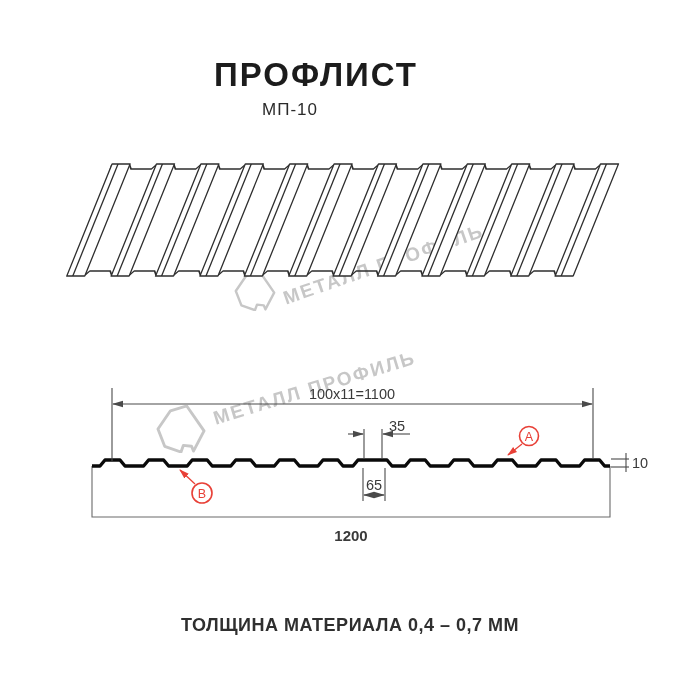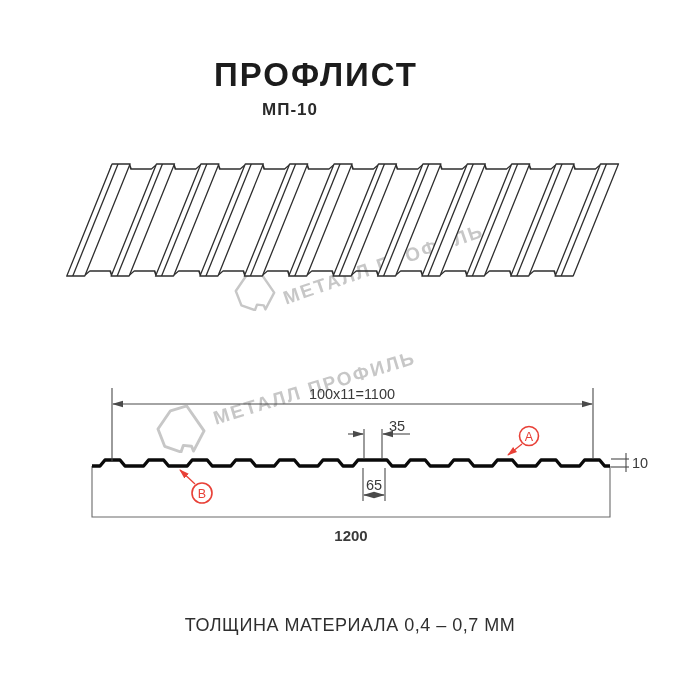--- a/index.html
+++ b/index.html
@@ -1,23 +1,23 @@
 <!DOCTYPE html>
 <html><head>
 <meta charset="utf-8">
 <style>
   html,body{margin:0;padding:0;background:#ffffff;}
   #stage{position:relative;width:700px;height:700px;background:#ffffff;overflow:hidden;
          font-family:"Liberation Sans", sans-serif;}
   .title{position:absolute;left:0;top:56px;width:632px;text-align:center;
          font-size:33px;font-weight:bold;letter-spacing:2px;color:#1c1c1c;}
   .subtitle{position:absolute;left:0;top:100px;width:580px;text-align:center;
-         font-size:17px;font-weight:bold;letter-spacing:1px;color:#2a2a2a;}
+         font-size:17px;font-weight:normal;letter-spacing:1px;color:#2a2a2a;}
   .footer{position:absolute;left:0;top:615px;width:700px;text-align:center;
-         font-size:18px;font-weight:normal;letter-spacing:0.5px;color:#2f2f2f;}
+         font-size:18px;font-weight:bold;letter-spacing:0.5px;color:#2f2f2f;}
   .wm-text{position:absolute;font-size:19px;font-weight:bold;letter-spacing:2px;
          color:#c7c7c7;white-space:nowrap;transform-origin:left center;}
   #wm1-text{left:284px;top:288px;transform:rotate(-19deg);}
   #wm2-text{left:214px;top:408px;transform:rotate(-17deg);}
   .wm-logo{position:absolute;}
   #wm1-logo{left:226px;top:271px;}
   #wm2-logo{left:150px;top:405px;}
   svg.layer{position:absolute;left:0;top:0;}
 </style>
 </head>

